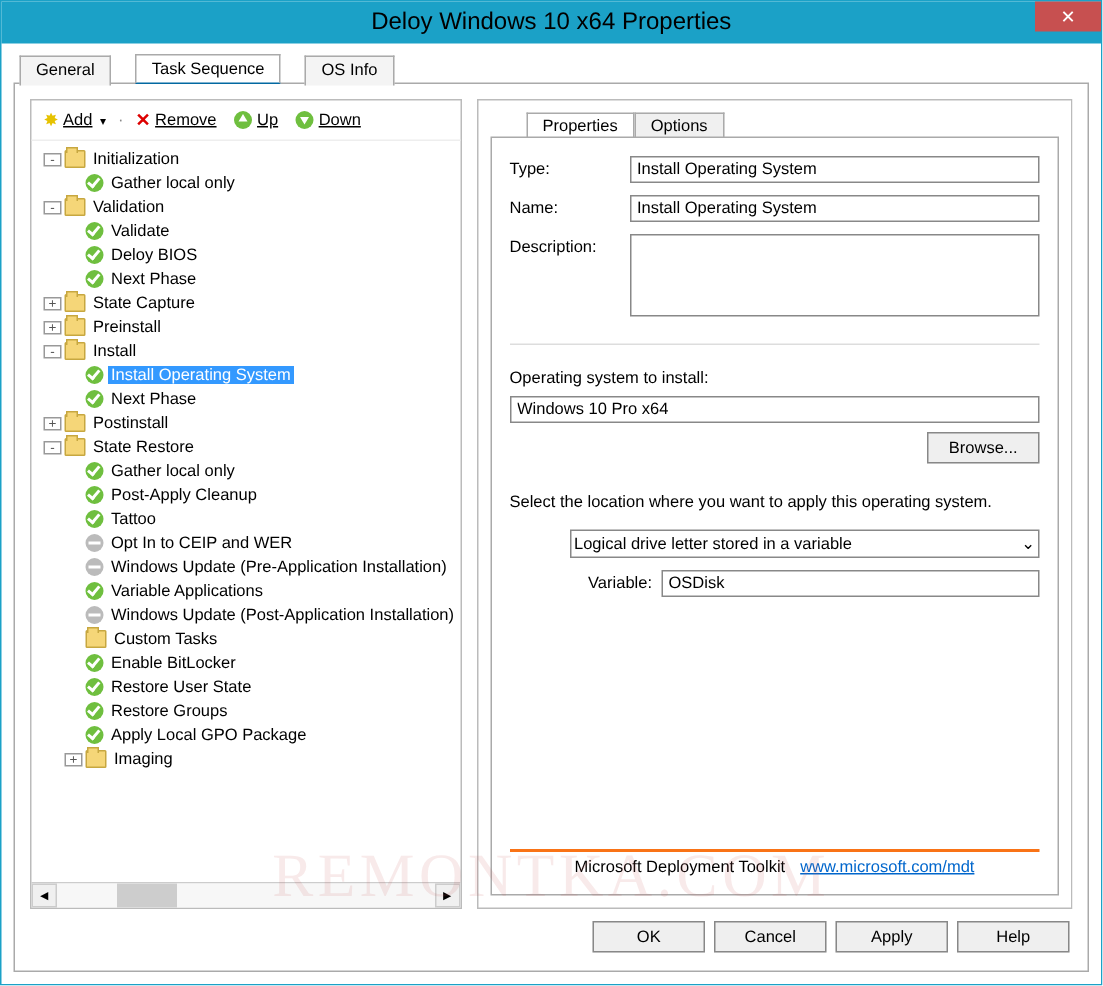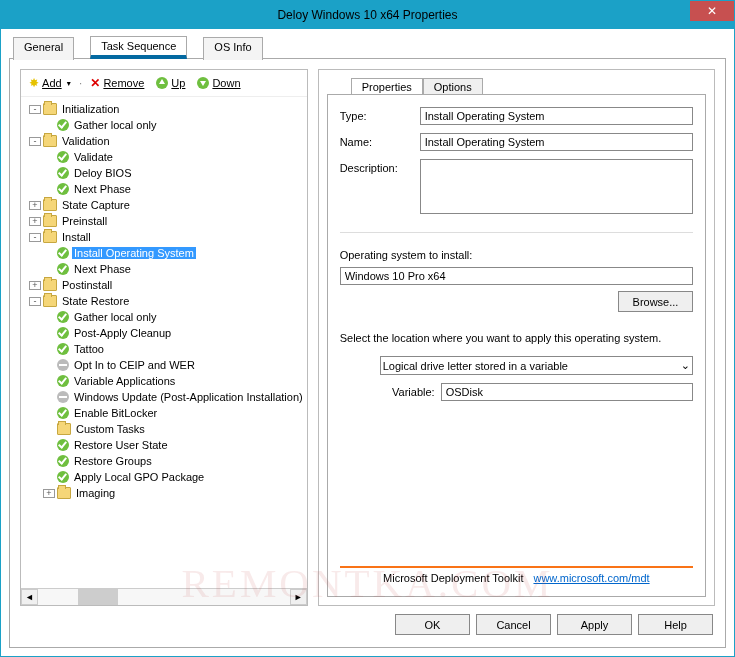--- a/index.html
+++ b/index.html
@@ -1,23 +1,23 @@
 <!DOCTYPE html>
 <html><head>
 <meta charset="utf-8">
 <style>
 * { box-sizing: border-box; margin: 0; padding: 0; }
 body { font-family: "Segoe UI", Tahoma, sans-serif; font-size: 11px; background: #fff; }
 .window { width: 735px; height: 657px; border: 1px solid #1ba1c7; background: #fff; display: flex; flex-direction: column; }
 .titlebar { background: #1ba1c7; height: 28px; display: flex; align-items: center; justify-content: center; position: relative; color: #000; }
-.titlebar-title { font-size: 12px; text-align: center; }
+.titlebar-title { font-size: 16px; text-align: center; }
 .close-btn { position: absolute; right: 0; top: 0; width: 44px; height: 20px; background: #c75050; color: #fff; display: flex; align-items: center; justify-content: center; font-size: 12px; cursor: pointer; }
 .tabstrip { display: flex; margin: 6px 0 0 12px; position: relative; z-index: 2; }
 .tab { padding: 3px 10px; border: 1px solid #aaa; background: #fff; margin-right: 16px; border-bottom: none; position: relative; font-size: 11px; cursor: pointer; }
-.tab.active { background: #fff; border-bottom: 4px solid #0369a1; top: 1px; }
+.tab.active { background: #fff; border-bottom: 1px solid #0369a1; top: 1px; }
 .tab:not(.active) { background: #f4f4f4; top: 2px; }
 .body { flex: 1; border: 1px solid #aaa; margin: 0 8px 8px 8px; padding: 10px; position: relative; display: flex; flex-direction: column; gap: 8px; }
 .content { flex: 1; display: flex; gap: 10px; overflow: hidden; }
 .left-panel { flex: 0 0 260px; border: 1px solid #bbb; display: flex; flex-direction: column; }
 .toolbar { display: flex; align-items: center; padding: 4px; gap: 4px; border-bottom: 1px solid #eee; }
 .tb-btn { display: flex; align-items: center; gap: 3px; padding: 2px 4px; cursor: pointer; }
 .tb-sep { color: #888; }
 .tb-icon-star { color: #e6c200; font-size: 12px; }
 .tb-icon-x { color: #d00; font-weight: bold; font-size: 12px; }
 .tb-icon-up,.tb-icon-down { display:inline-block; width:12px; height:12px; border-radius:50%; background:#6fbf3f; position:relative; }
@@ -174,34 +174,38 @@
             </div>
           <div class="tree-row" style="padding-left:34px">
               <span class="check-icon"></span>
               <span class="label">Tattoo</span>
             </div>
           <div class="tree-row" style="padding-left:34px">
               <span class="disabled-icon"></span>
               <span class="label">Opt In to CEIP and WER</span>
             </div>
           <div class="tree-row" style="padding-left:34px">
+              <span class="disabled-icon"></span>
+              <span class="label">Windows Update (Pre-Application Installation)</span>
+            </div>
+          <div class="tree-row" style="padding-left:34px">
               <span class="check-icon"></span>
               <span class="label">Variable Applications</span>
             </div>
           <div class="tree-row" style="padding-left:34px">
               <span class="disabled-icon"></span>
               <span class="label">Windows Update (Post-Application Installation)</span>
             </div>
           <div class="tree-row" style="padding-left:34px">
+              <span class="folder"></span>
+              <span class="label">Custom Tasks</span>
+            </div>
+          <div class="tree-row" style="padding-left:34px">
               <span class="check-icon"></span>
               <span class="label">Enable BitLocker</span>
-            </div>
-          <div class="tree-row" style="padding-left:34px">
-              <span class="folder"></span>
-              <span class="label">Custom Tasks</span>
             </div>
           <div class="tree-row" style="padding-left:34px">
               <span class="check-icon"></span>
               <span class="label">Restore User State</span>
             </div>
           <div class="tree-row" style="padding-left:34px">
               <span class="check-icon"></span>
               <span class="label">Restore Groups</span>
             </div>
           <div class="tree-row" style="padding-left:34px">

